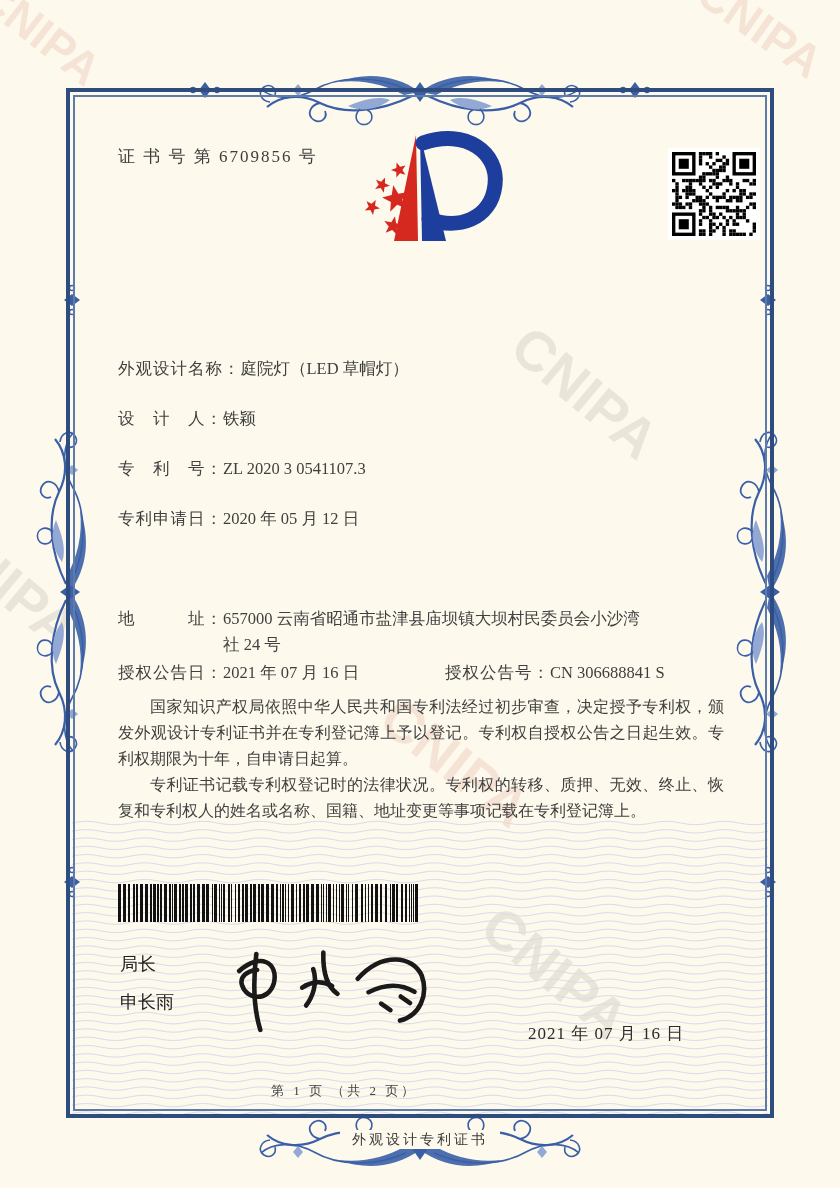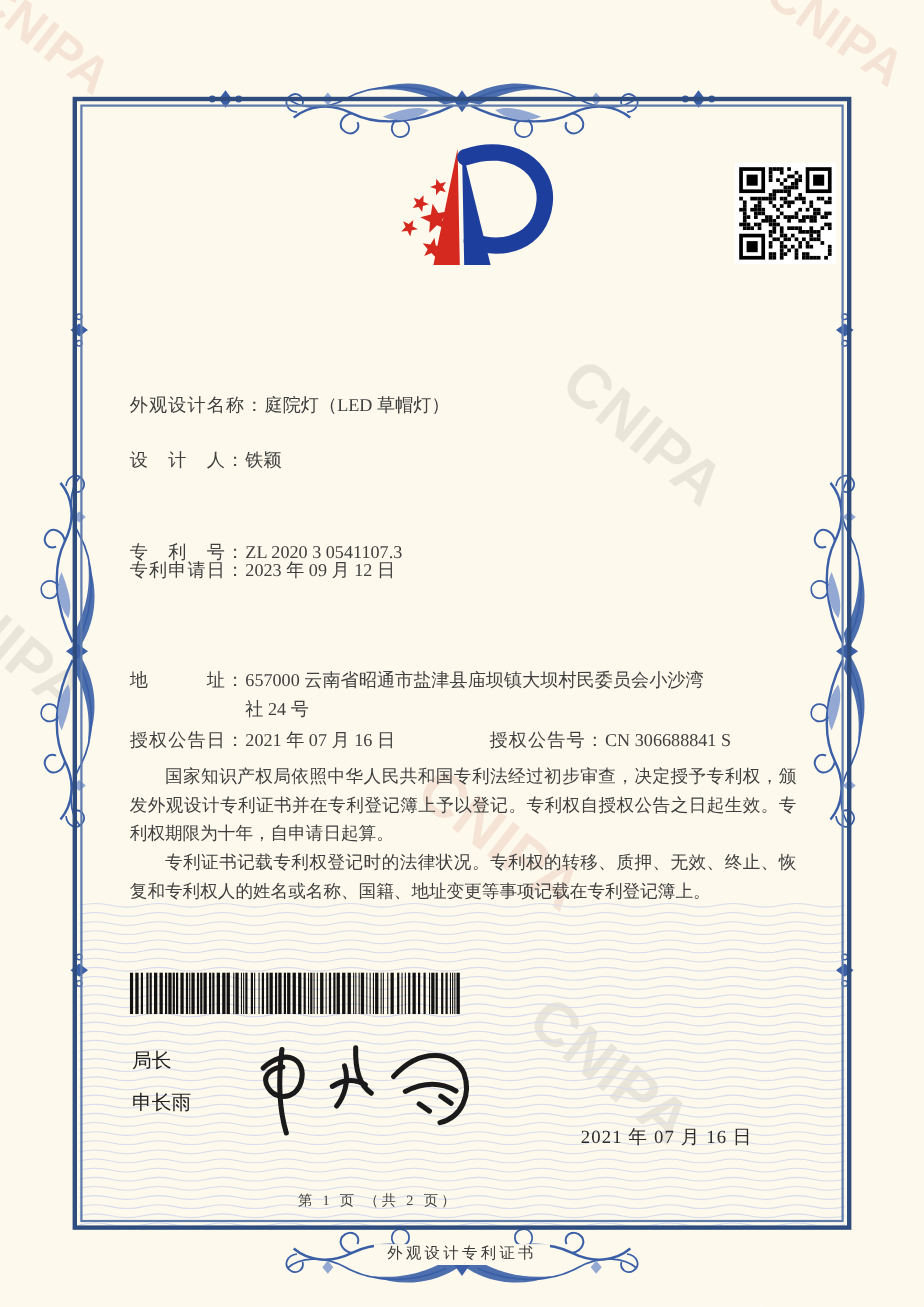--- a/index.html
+++ b/index.html
@@ -121,20 +121,21 @@
     <use href="#knot" transform="translate(72,300) rotate(90)"></use>
     <use href="#knot" transform="translate(72,882) rotate(90)"></use>
     <use href="#knot" transform="translate(768,300) rotate(90)"></use>
     <use href="#knot" transform="translate(768,882) rotate(90)"></use>
   </svg>
 
   <div class="frame">
     <div class="frame-inner"></div>
   </div>
 
+  <div class="abs certnum">证 书 号 第 6709856 号</div>
 
   <svg class="abs" style="left:332px;top:127px;" width="175" height="122" viewBox="0 0 175 122">
     <g id="logo-stars">
         <polygon points="64.6,35.4 68.1,39.8 73.5,38.4 70.4,43.0 73.4,47.8 68.0,46.2 64.4,50.6 64.3,44.9 59.0,42.9 64.3,41.0" fill="#d5281e"></polygon>
         <polygon points="53.1,50.6 52.9,56.3 58.0,58.7 52.5,60.2 51.8,65.8 48.7,61.1 43.1,62.1 46.7,57.7 44.0,52.8 49.2,54.7" fill="#d5281e"></polygon>
         <polygon points="61.2,58.3 66.4,66.7 76.2,65.1 69.8,72.7 74.3,81.5 65.2,77.8 58.2,84.7 58.9,74.9 50.1,70.4 59.7,68.0" fill="#d5281e"></polygon>
         <polygon points="43.8,73.0 43.0,78.6 47.9,81.5 42.3,82.4 41.0,87.9 38.4,82.9 32.8,83.4 36.7,79.4 34.5,74.2 39.6,76.7" fill="#d5281e"></polygon>
         <polygon points="63.0,89.2 64.1,96.2 70.9,97.9 64.7,101.1 65.2,108.1 60.2,103.1 53.6,105.8 56.8,99.5 52.3,94.1 59.3,95.2" fill="#d5281e"></polygon>
       </g>
     <polygon points="84,8 86,114 62,114" fill="var(--logo_red,#d5281e)"></polygon>
@@ -349,25 +350,25 @@
       <rect x="10.719999999999999" y="71.2" width="10.08" height="10.08" fill="#000"></rect>
     </svg>
 
 
   <div class="abs row" style="top:356px;">
     <span class="lbl">外观设计名称：</span><span>庭院灯（LED 草帽灯）</span>
   </div>
   <div class="abs row" style="top:406px;">
     <span class="lbl">设　计　人：</span><span>铁颖</span>
   </div>
-  <div class="abs row" style="top:456px;margin-top:33px;">
+  <div class="abs row" style="top:456px;">
     <span class="lbl">专　利　号：</span><span>ZL 2020 3 0541107.3</span>
   </div>
   <div class="abs row" style="top:506px;">
-    <span class="lbl">专利申请日：</span><span>2023 年 09 月 12 日</span>
+    <span class="lbl">专利申请日：</span><span>2020 年 05 月 12 日</span>
   </div>
   <div class="abs row" style="top:606px;">
     <span class="lbl">地　　　址：</span><span class="val6">657000 云南省昭通市盐津县庙坝镇大坝村民委员会小沙湾社 24 号</span>
   </div>
   <div class="abs row" style="top:660px;">
     <span class="lbl">授权公告日：</span><span>2021 年 07 月 16 日</span>
     <span class="grp2"><span class="lbl">授权公告号：</span><span>CN 306688841 S</span></span>
   </div>
 
   <div class="abs paras">

